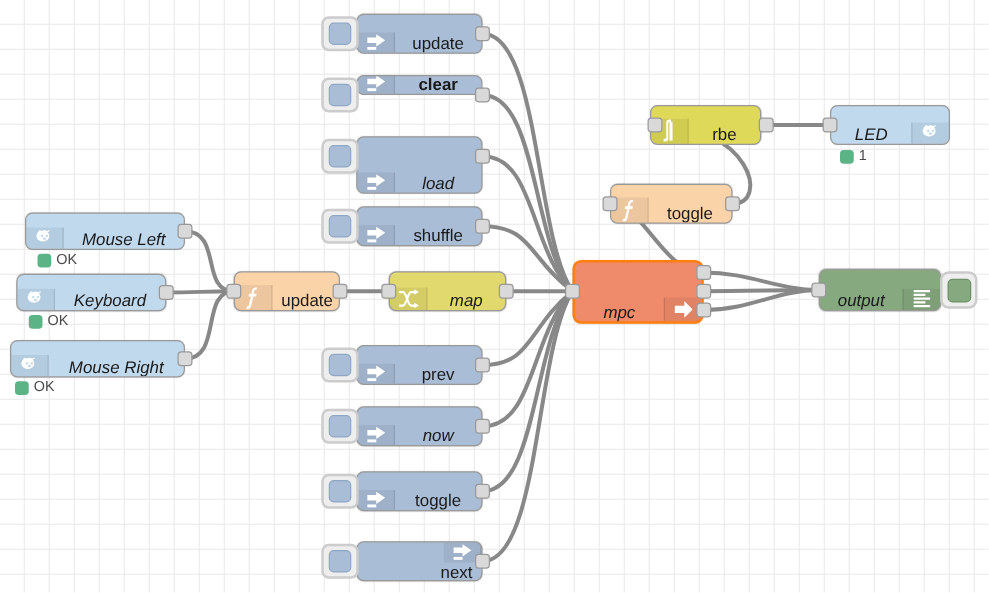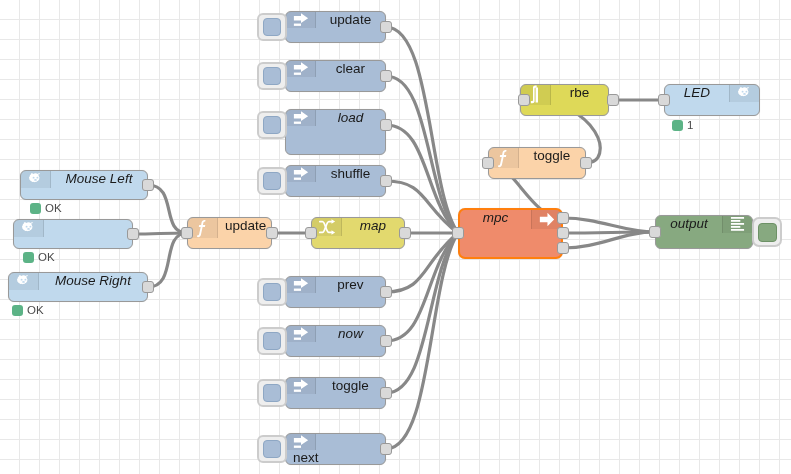--- a/index.html
+++ b/index.html
@@ -33,21 +33,21 @@
     stroke-linecap: round;
   }
 
   
   .node {
     position: absolute;
     box-sizing: border-box;
     border: 1px solid #999999;
     border-radius: 6px;
     display: flex;
-    align-items: flex-start;
+    align-items: flex-end;
     overflow: hidden;
     box-shadow: 0 0 1px rgba(0,0,0,.15);
   }
   .node.selected {
     border: 2px solid #ff7f0e;
     border-radius: 7px;
   }
   .node-label {
     flex: 1 1 auto;
     display: flex;
@@ -218,20 +218,21 @@
     <div class="icon-box left">
       <svg width="17" height="17" viewBox="0 0 24 24">
         <g fill="#ffffff">
           <path d="M7 3c-1.3 0-2 1-1.7 2.2C4.2 5.6 3.6 6.6 3.8 7.6 2.8 8.2 2.6 9.4 3.3 10.2c-.6 1 .1 2.2 1 2.5.1 1.1 1 1.8 2 1.7.5 1 1.7 1.3 2.5.8.8.9 2.1.9 2.9 0 .8.5 2 .2 2.5-.8 1 .1 1.9-.6 2-1.7.9-.3 1.6-1.5 1-2.5.7-.8.5-2-.5-2.6.2-1-.4-2-1.5-2.4C19.1 4 18.4 3 17.1 3c-.9 0-1.6.5-2.1 1.2C14.3 3.4 13.2 3 12 3s-2.3.4-3 1.2C8.5 3.5 7.9 3 7 3z"></path>
           <circle cx="9.3" cy="9.4" r="1.35" fill="#c0d9ed"></circle>
           <circle cx="14.7" cy="9.4" r="1.35" fill="#c0d9ed"></circle>
           <ellipse cx="12" cy="12.6" rx="1.9" ry="1.3" fill="#c0d9ed"></ellipse>
         </g>
       </svg>
     </div>
+    <div class="node-label italic">Keyboard</div>
   </div>
   <div class="port" style="left:127px; top:228px;"></div>
   <div class="status" style="left:23px; top:251px;">
     <span class="dot"></span>
     <span class="txt">OK</span>
   </div>
 
   <div class="node n-rpi" style="left:8px; top:272px; width:140px; height:30px;">
     <div class="icon-box left">
       <svg width="17" height="17" viewBox="0 0 24 24">
@@ -288,21 +289,21 @@
         <rect x="2" y="13" width="8" height="2.6" fill="#ffffff"></rect>
       </svg>
     </div>
     <div class="node-label">update</div>
   </div>
   <div class="port" style="left:380px; top:21px;"></div>
 
   <div class="inject-btn" style="left:257px; top:62px;">
     <i></i>
   </div>
-  <div class="node n-inject" style="left:285px; top:60px; width:101px; height:32px;">
+  <div class="node n-inject" style="left:285px; top:60px; width:101px; height:16px;font-weight:bold;">
     <div class="icon-box left">
       <svg width="18" height="16" viewBox="0 0 20 18">
         <path d="M2 4.5 h8 V1.5 L18 7 L10 12.5 V9.5 H2 Z" fill="#ffffff"></path>
         <rect x="2" y="13" width="8" height="2.6" fill="#ffffff"></rect>
       </svg>
     </div>
     <div class="node-label">clear</div>
   </div>
   <div class="port" style="left:380px; top:70px;"></div>
 

